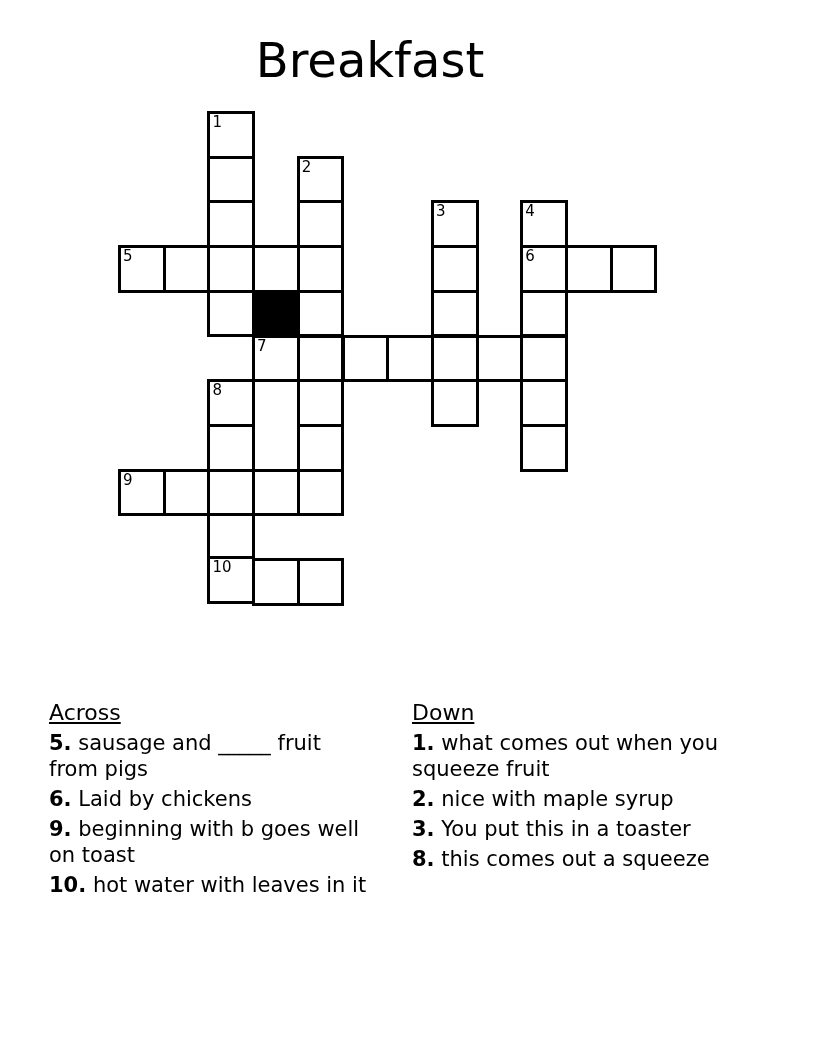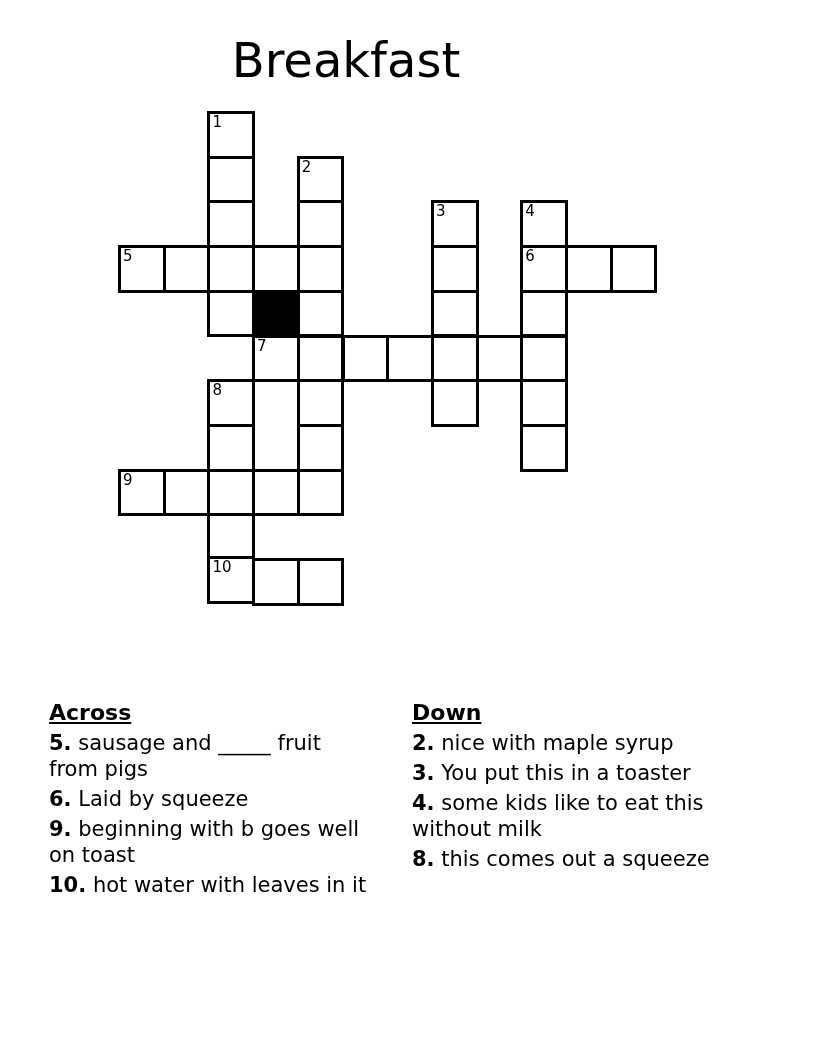--- a/index.html
+++ b/index.html
@@ -20,20 +20,21 @@
     position: absolute;
     top: 32px;
     left: 0;
     width: 692px;
     text-align: center;
     font-size: 48px;
     line-height: 56px;
     font-weight: normal;
     margin: 0;
     letter-spacing: 0px;
+    padding-left: 24px;
   }
   #grid {
     position: absolute;
     left: 118px;
     top: 111px;
   }
   .cell {
     position: absolute;
     width: 47.7px;
     height: 47.7px;
@@ -58,21 +59,21 @@
     width: 320px;
     font-size: 21px;
     line-height: 26px;
   }
   #across-col { left: 49px; }
   #down-col   { left: 412px; }
   .clues h2 {
     font-size: 22px;
     line-height: 26px;
     margin: 0 0 4px 0;
-    font-weight: bold;
+    font-weight: normal;
     text-decoration: underline;
     text-decoration-thickness: 2px;
     text-underline-offset: 2px;
   }
   .clue {
     margin: 0 0 4px 0;
   }
   .clue .clue-num {
     font-weight: bold;
   }
@@ -148,29 +149,29 @@
         <span class="num">10</span>
       </div>
       <div class="cell" style="left: 134.1px; top: 447px;"></div>
       <div class="cell" style="left: 178.8px; top: 447px;"></div>
     </div>
 
   <div class="clues" id="across-col">
     <h2>Across</h2>
     <div id="across-list">
         <p class="clue"><span class="clue-num">5.</span><span class="clue-text"> sausage and _____ fruit from pigs</span></p>
-        <p class="clue"><span class="clue-num">6.</span><span class="clue-text"> Laid by squeeze</span></p>
+        <p class="clue"><span class="clue-num">6.</span><span class="clue-text"> Laid by chickens</span></p>
         <p class="clue"><span class="clue-num">9.</span><span class="clue-text"> beginning with b goes well on toast</span></p>
         <p class="clue"><span class="clue-num">10.</span><span class="clue-text"> hot water with leaves in it</span></p>
       </div>
   </div>
 
   <div class="clues" id="down-col">
     <h2>Down</h2>
     <div id="down-list">
+        <p class="clue"><span class="clue-num">1.</span><span class="clue-text"> what comes out when you squeeze fruit</span></p>
         <p class="clue"><span class="clue-num">2.</span><span class="clue-text"> nice with maple syrup</span></p>
         <p class="clue"><span class="clue-num">3.</span><span class="clue-text"> You put this in a toaster</span></p>
-        <p class="clue"><span class="clue-num">4.</span><span class="clue-text"> some kids like to eat this without milk</span></p>
         <p class="clue"><span class="clue-num">8.</span><span class="clue-text"> this comes out a squeeze</span></p>
       </div>
   </div>
 
 </div>
 
 </body></html>

